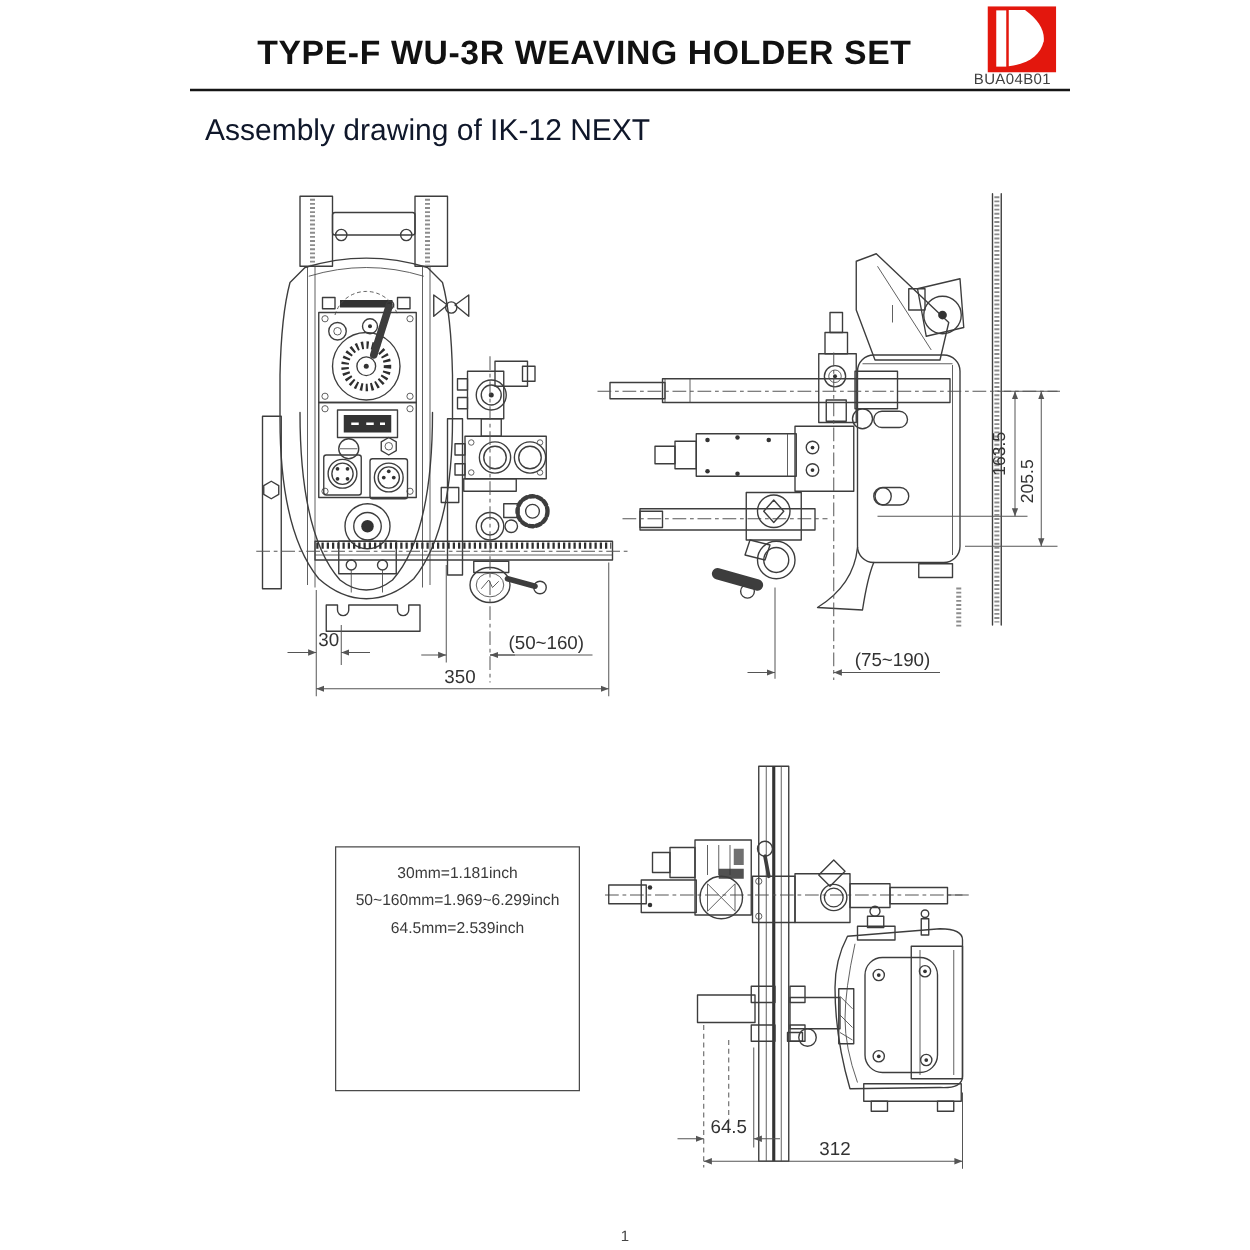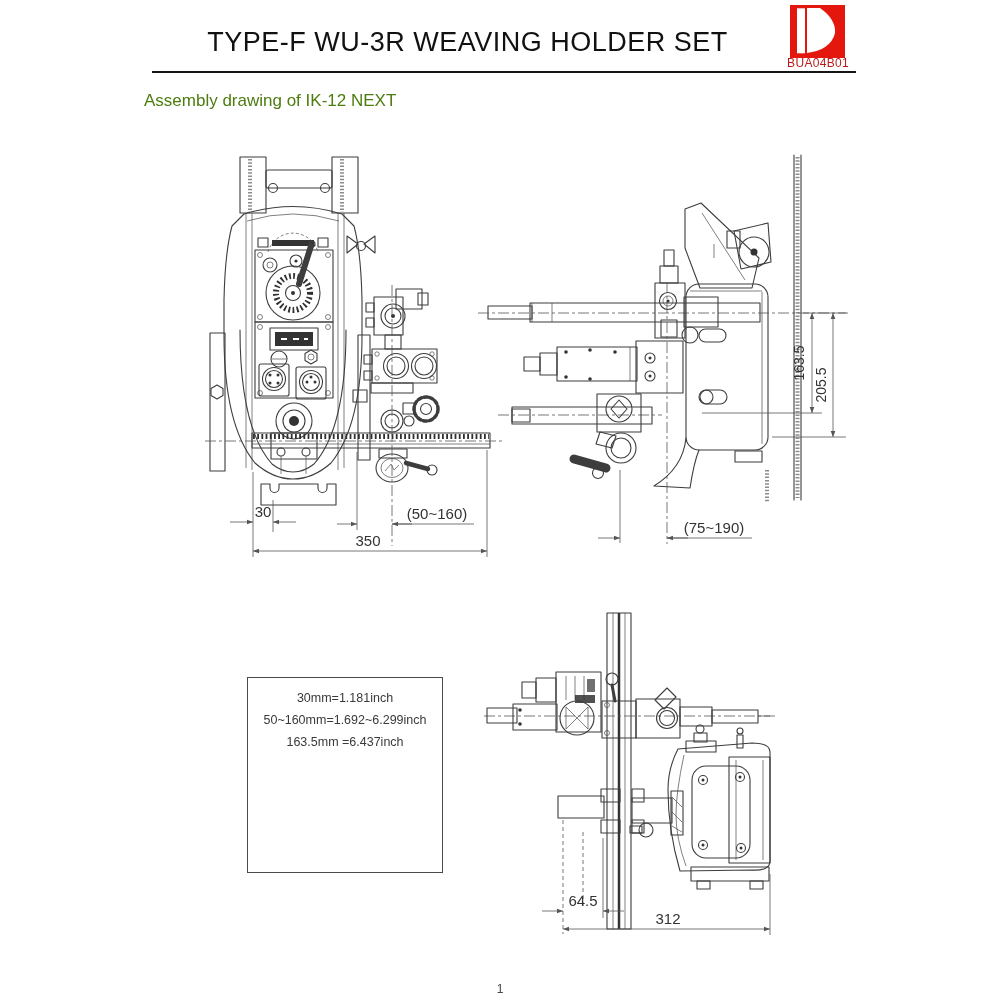--- a/index.html
+++ b/index.html
@@ -2,28 +2,28 @@
 <html><head>
 <meta charset="utf-8">
 <style>
   html,body{margin:0;padding:0;}
   body{
     width:1000px;height:1000px;position:relative;background:#ffffff;
     font-family:"Liberation Sans", sans-serif;color:#222;overflow:hidden;
   }
   .abs{position:absolute;}
   #title{left:185px;top:27px;width:565px;text-align:center;
-    font-size:27px;font-weight:normal;letter-spacing:.5px;color:#111;white-space:nowrap;}
+    font-size:27px;font-weight:bold;letter-spacing:.5px;color:#111;white-space:nowrap;}
   #logo{left:790px;top:5px;width:55px;height:53px;}
-  #logo-code{left:779px;top:56px;width:78px;text-align:center;
-    font-size:12px;color:#b91c1c;letter-spacing:.3px;}
+  #logo-code{left:779px;top:56px;width:78px;text-align:left;
+    font-size:12px;color:#404040;letter-spacing:.3px;}
   #rule{left:152px;top:71px;width:704px;height:2px;background:#151515;}
-  #subtitle{left:144px;top:91px;font-size:17px;color:#4d7c0f;}
+  #subtitle{left:164px;top:91px;font-size:24px;color:#0f172a;}
   #page-num{left:490px;top:982px;width:20px;text-align:center;font-size:12px;color:#444;}
-  #conv-table{left:247px;top:677px;width:196px;height:196px;
+  #conv-table{left:268px;top:677px;width:196px;height:196px;
     border:1.5px solid #4a4a4a;box-sizing:border-box;padding-top:9px;}
   #conv-table .row{height:22.2px;line-height:22.2px;text-align:center;
     font-size:12.5px;color:#3a3a3a;white-space:nowrap;}
   svg text{font-family:"Liberation Sans", sans-serif;fill:#333;}
   .ln{fill:none;stroke:#3d3d3d;stroke-width:1.1;stroke-linejoin:round;stroke-linecap:round;}
   .lnt{fill:none;stroke:#4a4a4a;stroke-width:.7;}
   .flb{fill:#333;stroke:none;}
   .dim{fill:none;stroke:#555;stroke-width:.8;}
   .dsh{stroke-dasharray:11,3,3,3;}
   .dsh2{stroke-dasharray:4,3;}
@@ -363,17 +363,17 @@
     <line class="dim" x1="542" y1="911" x2="563" y2="911" marker-end="url(#ar)"></line>
     <line class="dim" x1="624" y1="911" x2="603" y2="911" marker-end="url(#ar)"></line>
     <text class="dtx" x="583" y="906" text-anchor="middle">64.5</text>
     <line class="dim" x1="563" y1="929" x2="770" y2="929" marker-start="url(#ar)" marker-end="url(#ar)"></line>
     <text class="dtx" x="668" y="924" text-anchor="middle">312</text>
   </g>
 </svg>
 
 <div class="abs" id="conv-table">
   <div class="row">30mm=1.181inch</div>
-  <div class="row">50~160mm=1.692~6.299inch</div>
-  <div class="row">163.5mm =6.437inch</div>
+  <div class="row">50~160mm=1.969~6.299inch</div>
+  <div class="row">64.5mm=2.539inch</div>
 </div>
 
 <div class="abs" id="page-num">1</div>
 
 </body></html>

